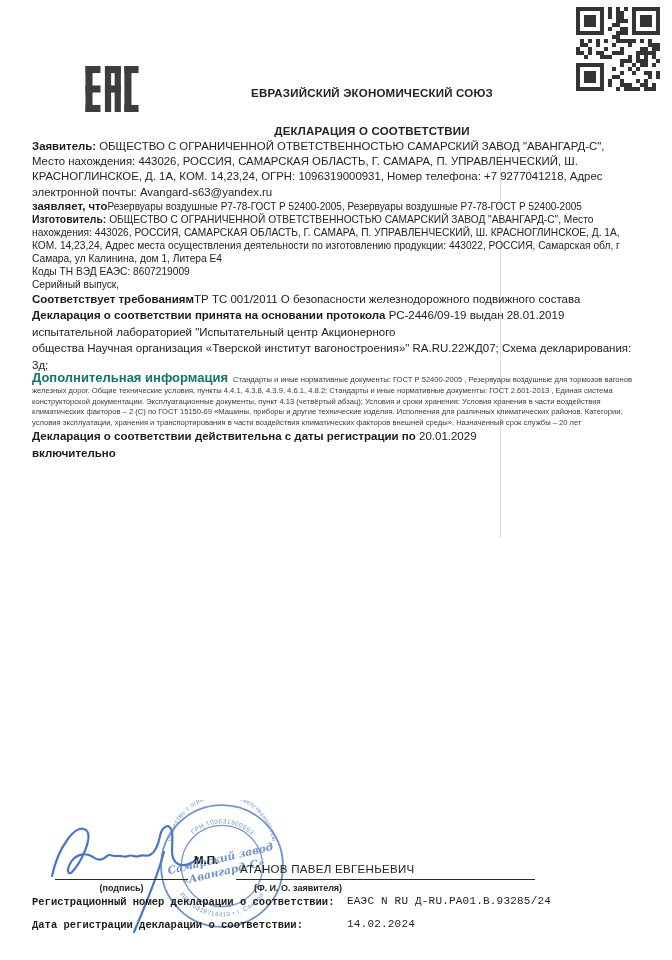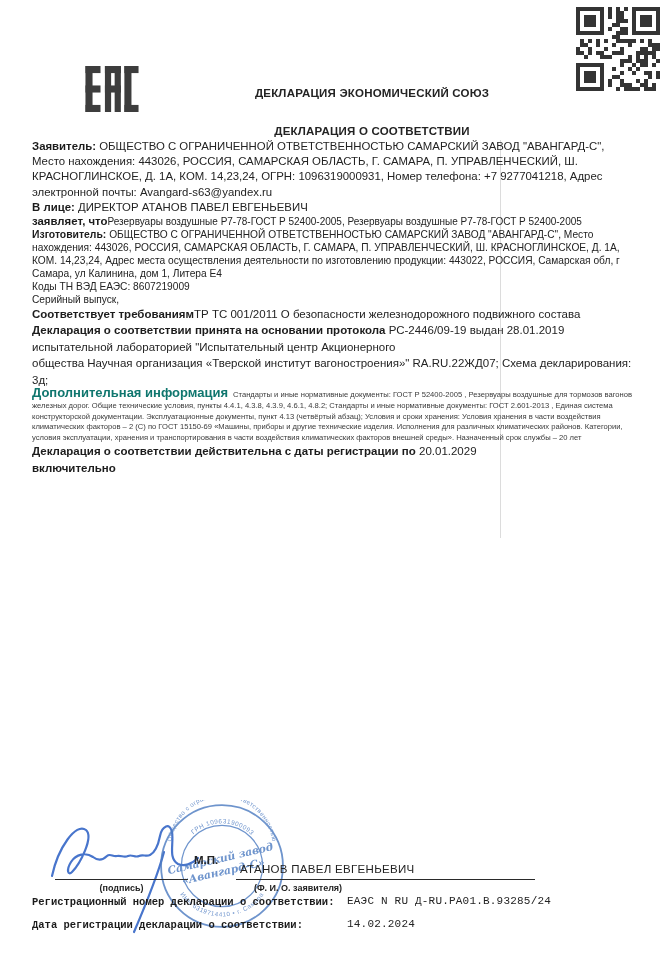--- a/index.html
+++ b/index.html
@@ -64,21 +64,21 @@
         <rect x="33" y="0" width="7" height="52"></rect>
       <rect x="22" y="0" width="18" height="8"></rect>
         <rect x="22" y="22" width="18" height="8"></rect>
       <rect x="44" y="0" width="8" height="52"></rect>
         <rect x="44" y="0" width="16" height="8"></rect>
       <rect x="44" y="44" width="16" height="8"></rect>
     </g>
   </svg>
 
   <div class="titles">
-    <div class="title-line">ДЕКЛАРАЦИЯ ЭКОНОМИЧЕСКИЙ СОЮЗ</div>
+    <div class="title-line">ЕВРАЗИЙСКИЙ ЭКОНОМИЧЕСКИЙ СОЮЗ</div>
     <div class="title-line">ДЕКЛАРАЦИЯ О СООТВЕТСТВИИ</div>
   </div>
 
   <svg id="qr-svg" class="qr" viewBox="0 0 84 84">
       <g fill="#343434">
         <rect x="32" y="0" width="4" height="4"></rect>
         <rect x="40" y="0" width="4" height="4"></rect>
         <rect x="48" y="0" width="4" height="4"></rect>
         <rect x="32" y="4" width="4" height="4"></rect>
         <rect x="40" y="4" width="4" height="4"></rect>
@@ -199,21 +199,20 @@
         <rect x="0" y="56" width="28" height="28"></rect>
         <rect fill="#fff" x="4" y="60" width="20" height="20"></rect>
         <rect x="8" y="64" width="12" height="12"></rect>
       </g>
     </svg>
 
   <div class="scanline"></div>
 
   <div class="content">
     <p class="sec-applicant"><b>Заявитель:</b> <span>ОБЩЕСТВО С ОГРАНИЧЕННОЙ ОТВЕТСТВЕННОСТЬЮ САМАРСКИЙ ЗАВОД "АВАНГАРД-С", Место нахождения: 443026, РОССИЯ, САМАРСКАЯ ОБЛАСТЬ, Г. САМАРА, П. УПРАВЛЕНЧЕСКИЙ, Ш. КРАСНОГЛИНСКОЕ, Д. 1А, КОМ. 14,23,24, ОГРН: 1096319000931, Номер телефона: +7 9277041218, Адрес электронной почты: Avangard-s63@yandex.ru</span></p>
-    <p class="sec-inperson"><b>В лице:</b> <span>ДИРЕКТОР АТАНОВ ПАВЕЛ ЕВГЕНЬЕВИЧ</span></p>
     <p class="sec-declares"><b>заявляет, что</b><span>Резервуары воздушные Р7-78-ГОСТ Р 52400-2005, Резервуары воздушные Р7-78-ГОСТ Р 52400-2005</span></p>
     <p class="sec-manufacturer"><b>Изготовитель:</b> <span>ОБЩЕСТВО С ОГРАНИЧЕННОЙ ОТВЕТСТВЕННОСТЬЮ САМАРСКИЙ ЗАВОД "АВАНГАРД-С", Место нахождения: 443026, РОССИЯ, САМАРСКАЯ ОБЛАСТЬ, Г. САМАРА, П. УПРАВЛЕНЧЕСКИЙ, Ш. КРАСНОГЛИНСКОЕ, Д. 1А, КОМ. 14,23,24, Адрес места осуществления деятельности по изготовлению продукции: 443022, РОССИЯ, Самарская обл, г Самара, ул Калинина, дом 1, Литера Е4</span></p>
     <p class="plain-line">Коды ТН ВЭД ЕАЭС: 8607219009</p>
     <p class="plain-line">Серийный выпуск,</p>
     <p class="sec-complies"><b>Соответствует требованиям</b><span>ТР ТС 001/2011 О безопасности железнодорожного подвижного состава</span></p>
     <p class="sec-basis"><b>Декларация о соответствии принята на основании протокола</b> <span class="prewrap">РС-2446/09-19 выдан 28.01.2019 испытательной лабораторией "Испытательный центр Акционерного
 общества Научная организация «Тверской институт вагоностроения»" RA.RU.22ЖД07; Схема декларирования: 3д;</span></p>
     <p class="sec-additional"><b>Дополнительная информация</b><span>Стандарты и иные нормативные документы: ГОСТ Р 52400-2005 , Резервуары воздушные для тормозов вагонов железных дорог. Общие технические условия, пункты 4.4.1, 4.3.8, 4.3.9, 4.6.1, 4.8.2; Стандарты и иные нормативные документы: ГОСТ 2.601-2013 , Единая система конструкторской документации. Эксплуатационные документы, пункт 4.13 (четвёртый абзац); Условия и сроки хранения: Условия хранения в части воздействия климатических факторов – 2 (С) по ГОСТ 15150-69 «Машины, приборы и другие технические изделия. Исполнения для различных климатических районов. Категории, условия эксплуатации, хранения и транспортирования в части воздействия климатических факторов внешней среды». Назначенный срок службы – 20 лет</span></p>
     <p class="sec-validity"><b>Декларация о соответствии действительна с даты регистрации по</b> <span>20.01.2029</span><br><b>включительно</b></p>
   </div>

